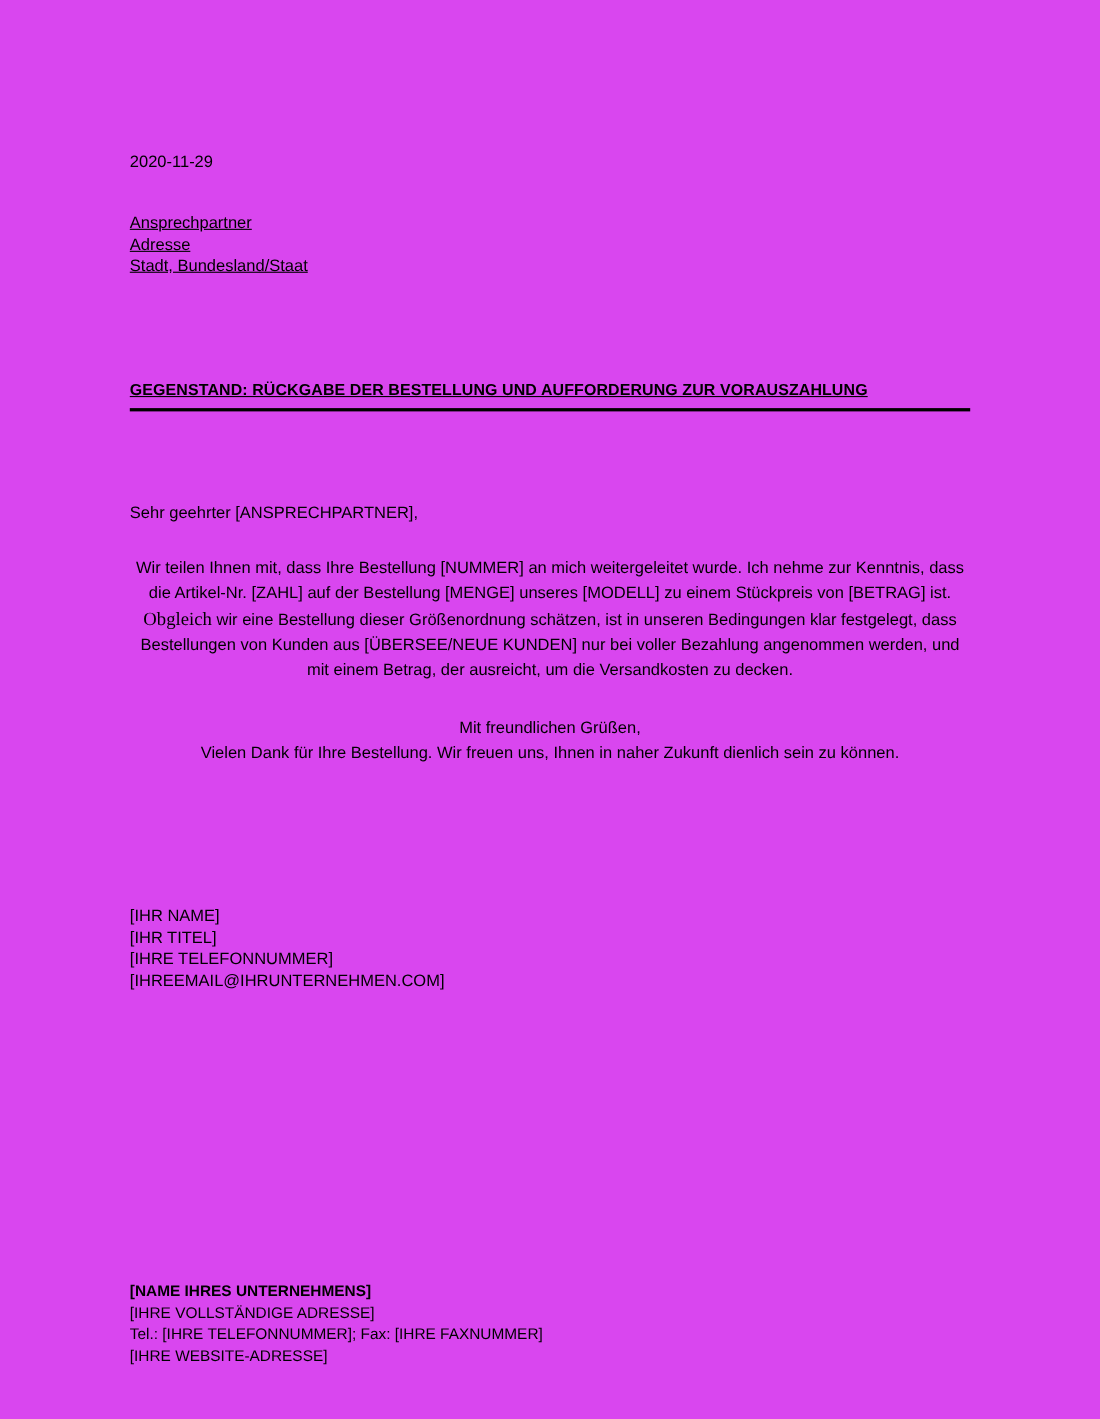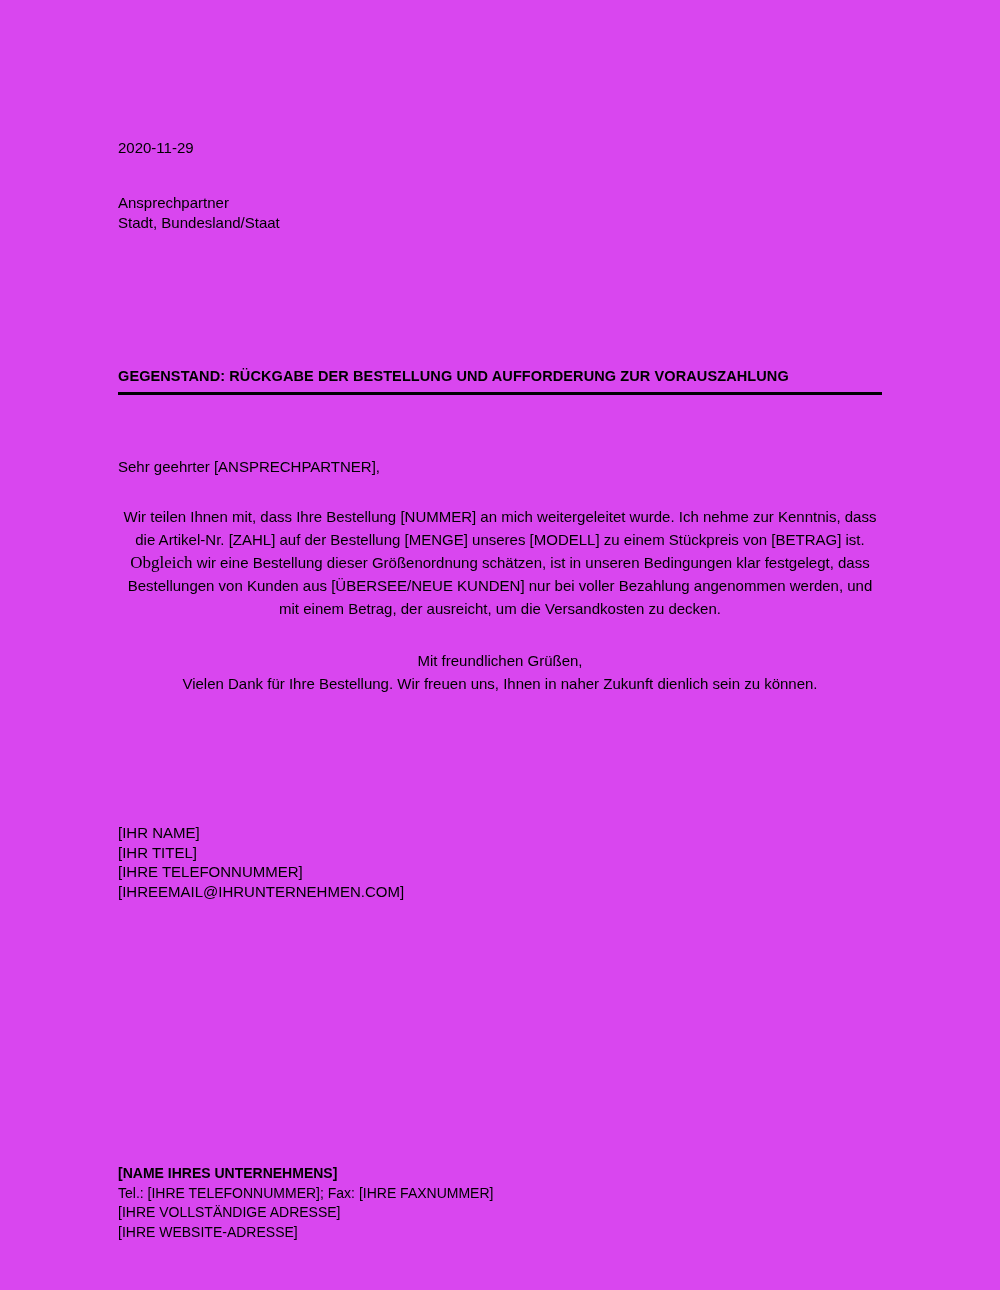--- a/index.html
+++ b/index.html
@@ -37,25 +37,26 @@
     font-size: 15px;
     line-height: 19px;
   }
 
   
   .address-block {
     top: 193px;
     font-size: 15px;
     line-height: 19.5px;
   }
-  .address-block div { white-space: pre; }
+  .address-block div { white-space: pre; text-decoration: underline; }
 
   
   .subject-wrap {
-    top: 367px;
+    top: 346px;
+    text-decoration: underline;
   }
   .subject-heading {
     font-size: 14.5px;
     font-weight: bold;
     line-height: 18px;
     letter-spacing: 0.1px;
     white-space: nowrap;
   }
   .subject-rule {
     margin-top: 7px;
@@ -109,20 +110,21 @@
 </style>
 </head>
 <body>
 
 <div class="page">
 
   <div class="col date-line">2020-11-29</div>
 
   <div class="col address-block">
     <div>Ansprechpartner</div>
+    <div>Adresse</div>
     <div>Stadt, Bundesland/Staat</div>
   </div>
 
   <div class="col subject-wrap">
     <div class="subject-heading">GEGENSTAND: RÜCKGABE DER BESTELLUNG UND AUFFORDERUNG ZUR VORAUSZAHLUNG</div>
     <div class="subject-rule"></div>
   </div>
 
   <div class="col body-block">
 
@@ -138,18 +140,18 @@
 
   <div class="col signature-block">
     <div>[IHR NAME]</div>
     <div>[IHR TITEL]</div>
     <div>[IHRE TELEFONNUMMER]</div>
     <div>[IHREEMAIL@IHRUNTERNEHMEN.COM]</div>
   </div>
 
   <div class="col footer-block">
     <div class="footer-company">[NAME IHRES UNTERNEHMENS]</div>
+    <div>[IHRE VOLLSTÄNDIGE ADRESSE]</div>
     <div>Tel.: [IHRE TELEFONNUMMER]; Fax: [IHRE FAXNUMMER]</div>
-    <div>[IHRE VOLLSTÄNDIGE ADRESSE]</div>
     <div>[IHRE WEBSITE-ADRESSE]</div>
   </div>
 
 </div>
 
 </body></html>

